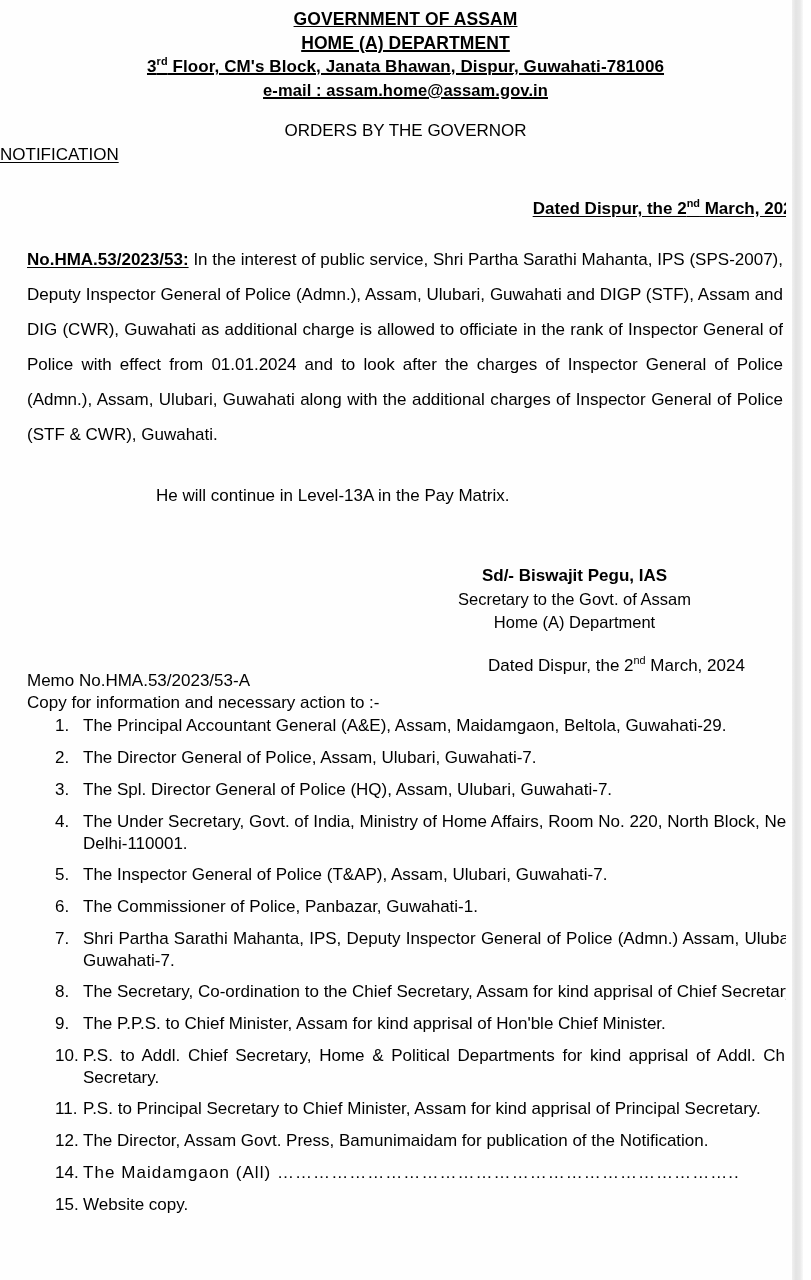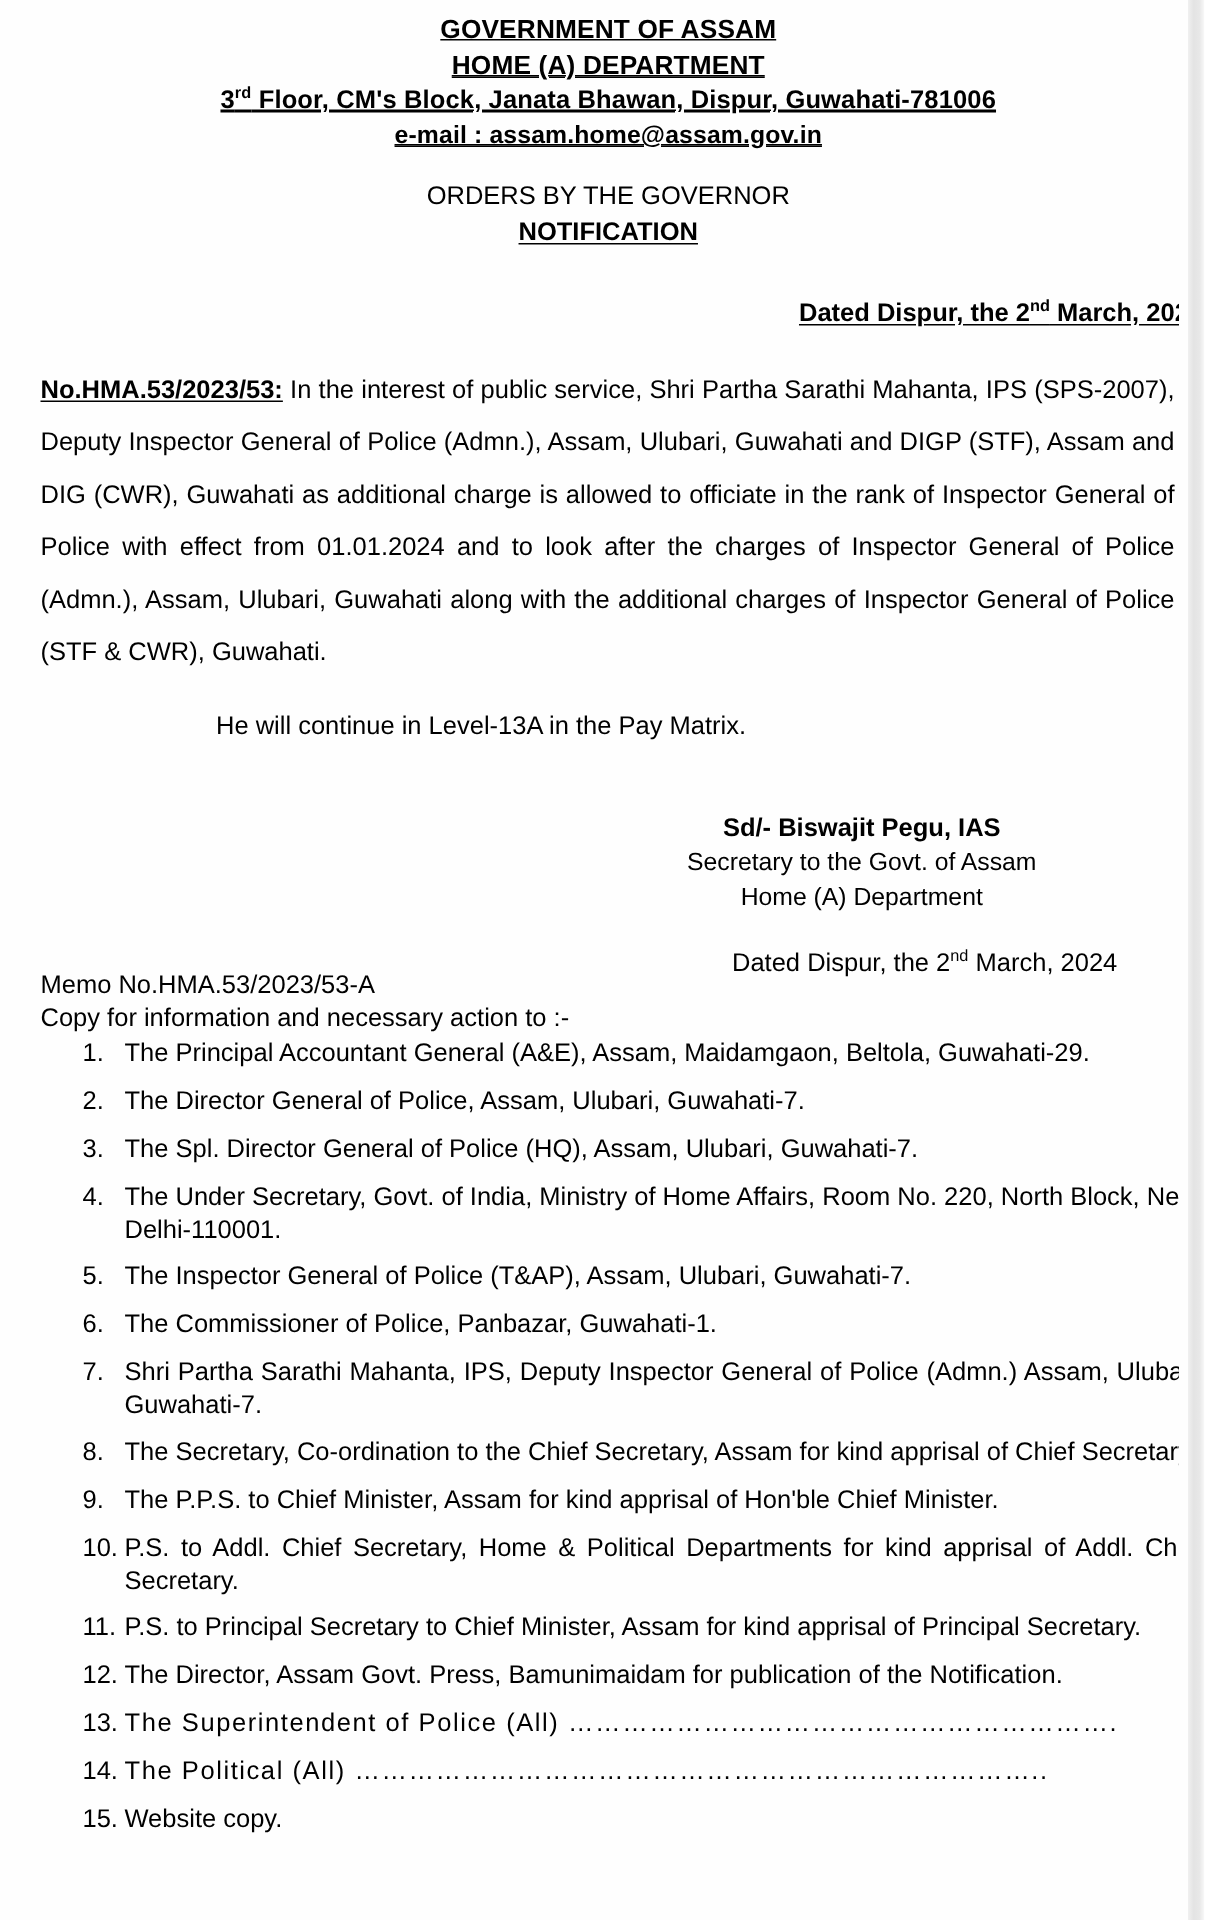--- a/index.html
+++ b/index.html
@@ -77,22 +77,21 @@
   sup { font-size: 0.64em; vertical-align: super; line-height: 0; }
 
   .orders {
     text-align: center;
     font-weight: normal;
     font-size: 17px;
     padding-top: 23px;
     line-height: 1.0;
   }
   .notif {
-    text-align: center;
-    font-weight: bold;
+    font-weight: normal;
     font-size: 17px;
     padding-top: 7px;
     line-height: 1.0;
   }
 
   
   .datewrap {
     text-align: right;
     padding-top: 36px;
     padding-right: 9px;
@@ -110,21 +109,21 @@
     line-height: 2.07;
     text-align: justify;
     text-justify: inter-word;
   }
   .memo-no {
     font-weight: bold;
     text-decoration: underline;
     text-underline-offset: 2px;
   }
   .level-line {
-    margin: 4px;
+    margin: 16px;
     padding: 18px 0 0 140px;
     font-size: 17px;
     line-height: 1.0;
   }
 
   
   .sig {
     padding-top: 44px;
     padding-right: 52px;
     text-align: center;
@@ -293,28 +292,24 @@
         <div class="li just">
           <span class="num">11.</span>
           <span class="txt">P.S. to Principal Secretary to Chief Minister, Assam for kind apprisal of Principal Secretary.</span>
         </div>
 
         <div class="li nowrapline">
           <span class="num">12.</span>
           <span class="txt">The Director, Assam Govt. Press, Bamunimaidam for publication of the Notification.</span>
         </div>
 
-        <div class="li nowrapline">
-          <span class="num">13.</span>
-          <span class="txt dots">The Superintendent of Police (All) …………………………………………………….</span>
-        </div>
 
         <div class="li nowrapline">
           <span class="num">14.</span>
-          <span class="txt dots">The Political (All) …………………………………………………………………..</span>
+          <span class="txt dots">The Maidamgaon (All) …………………………………………………………………..</span>
         </div>
 
         <div class="li nowrapline">
           <span class="num">15.</span>
           <span class="txt">Website copy.</span>
         </div>
 
       </div>
     </div>
   </div>

